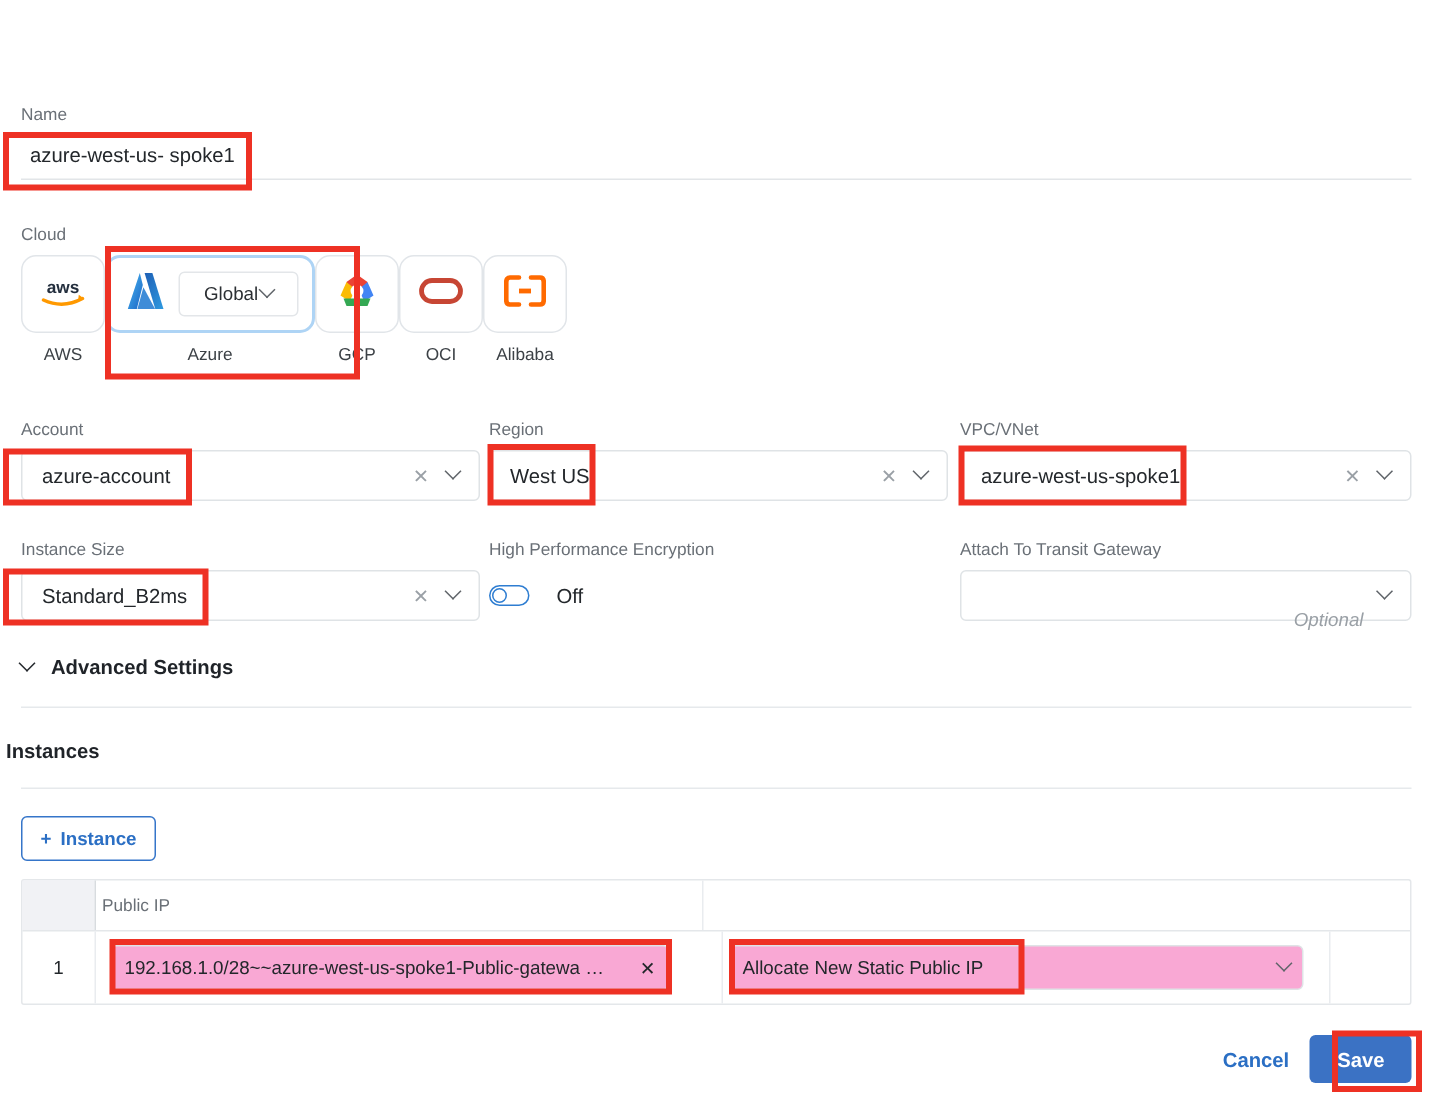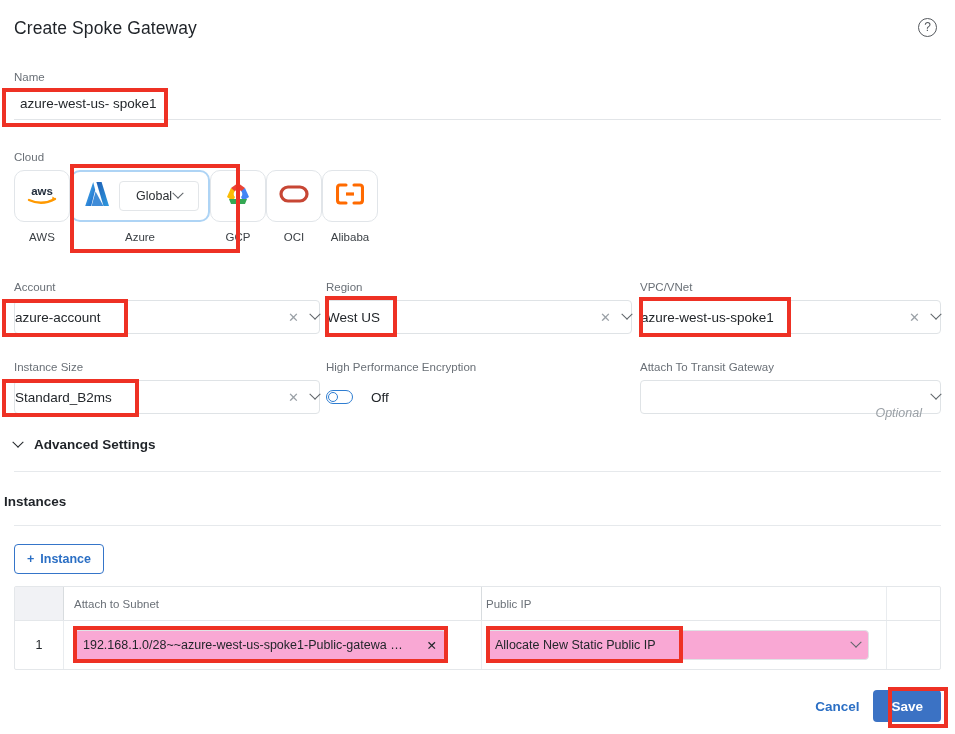--- a/index.html
+++ b/index.html
@@ -33,21 +33,21 @@
   }
   .underline-input {
     width: 100%; height: 30px; border: 0; border-bottom: 1px solid #e2e5e8;
     background: transparent; font-size: 13.5px; color: #23272b;
     padding: 0 6px 2px 6px; outline: none;
     font-family: "Liberation Sans", sans-serif;
   }
   .sel {
     position: relative; width: 100%; height: 34px;
     border: 1px solid #dfe3e6; border-radius: 4px; background: #fff;
-    display: flex; align-items: center; padding: 0 0;
+    display: flex; align-items: center; padding: 0 13px;
     font-size: 13.5px; color: #23272b; cursor: pointer;
   }
   .sel .val { flex: 1 1 auto; overflow: hidden; white-space: nowrap; }
   .sel .clr { color: #9aa0a6; font-size: 13px; margin-right: 12px; }
   .sel .ph { color: #9aa0a6; font-style: italic; font-size: 12.5px; margin-right: 10px; margin-top: 32px; }
   .chev { display: inline-block; width: 8px; height: 8px;
     border-right: 1.4px solid #5f6469; border-bottom: 1.4px solid #5f6469;
     transform: rotate(45deg) translate(-2px,-2px); }
 
   
@@ -143,24 +143,20 @@
     height: 32px; padding: 0 18px; background: #3b72c4; border: 0; border-radius: 4px;
     color: #fff; font-size: 13.5px; font-weight: 700; cursor: pointer;
     font-family: "Liberation Sans", sans-serif;
   }
 </style>
 </head>
 <body>
 
 <div class="page">
 
-  <div class="hdr">
-    <div class="hdr-title">Create Spoke Gateway</div>
-    <div class="help-icon">?</div>
-  </div>
 
   <div style="position:absolute;left:14px;top:70px;width:927px;">
     <div class="fld-label">Name</div>
     <input class="underline-input" value="azure-west-us- spoke1" style="">
   </div>
 
   <div class="cloud-row">
     <div class="fld-label">Cloud</div>
     <div class="tiles">
 
@@ -319,23 +315,20 @@
       <span>+</span>
       <span>Instance</span>
     </button>
   </div>
 
   <div class="tbl">
     <div class="tbl-row tbl-head">
       <div class="c-num">
         <span class="th"></span>
       </div>
-      <div class="c-sub">
-        <span class="th">Attach to Subnet</span>
-      </div>
       <div class="c-pip">
         <span class="th">Public IP</span>
       </div>
       <div class="c-end"></div>
     </div>
 
     <div class="tbl-row tbl-body">
       <div class="c-num">
         <span class="row-num">1</span>
       </div>

